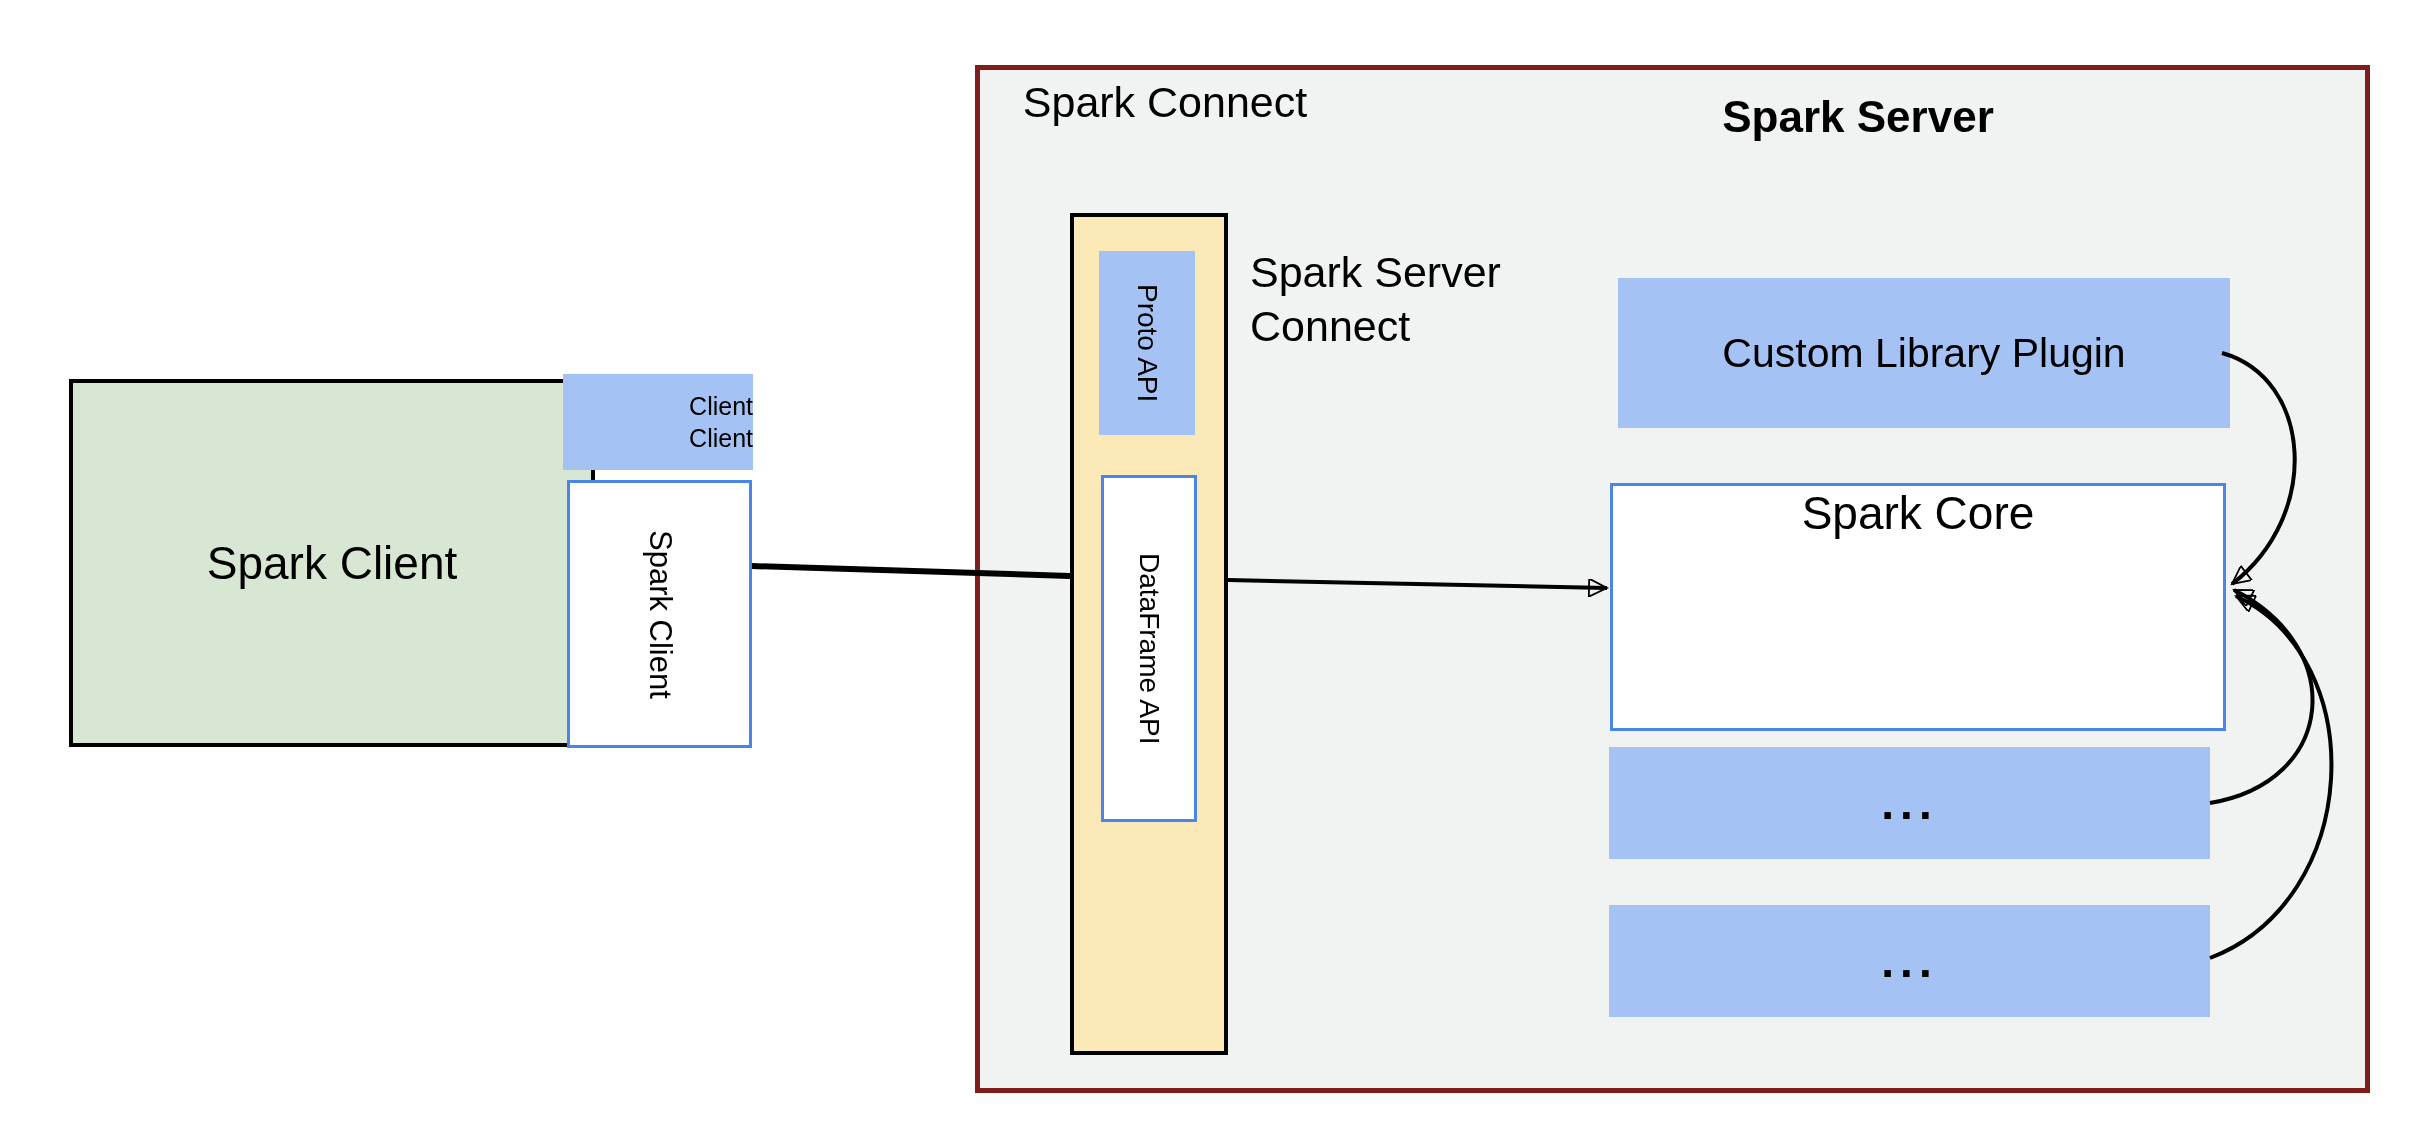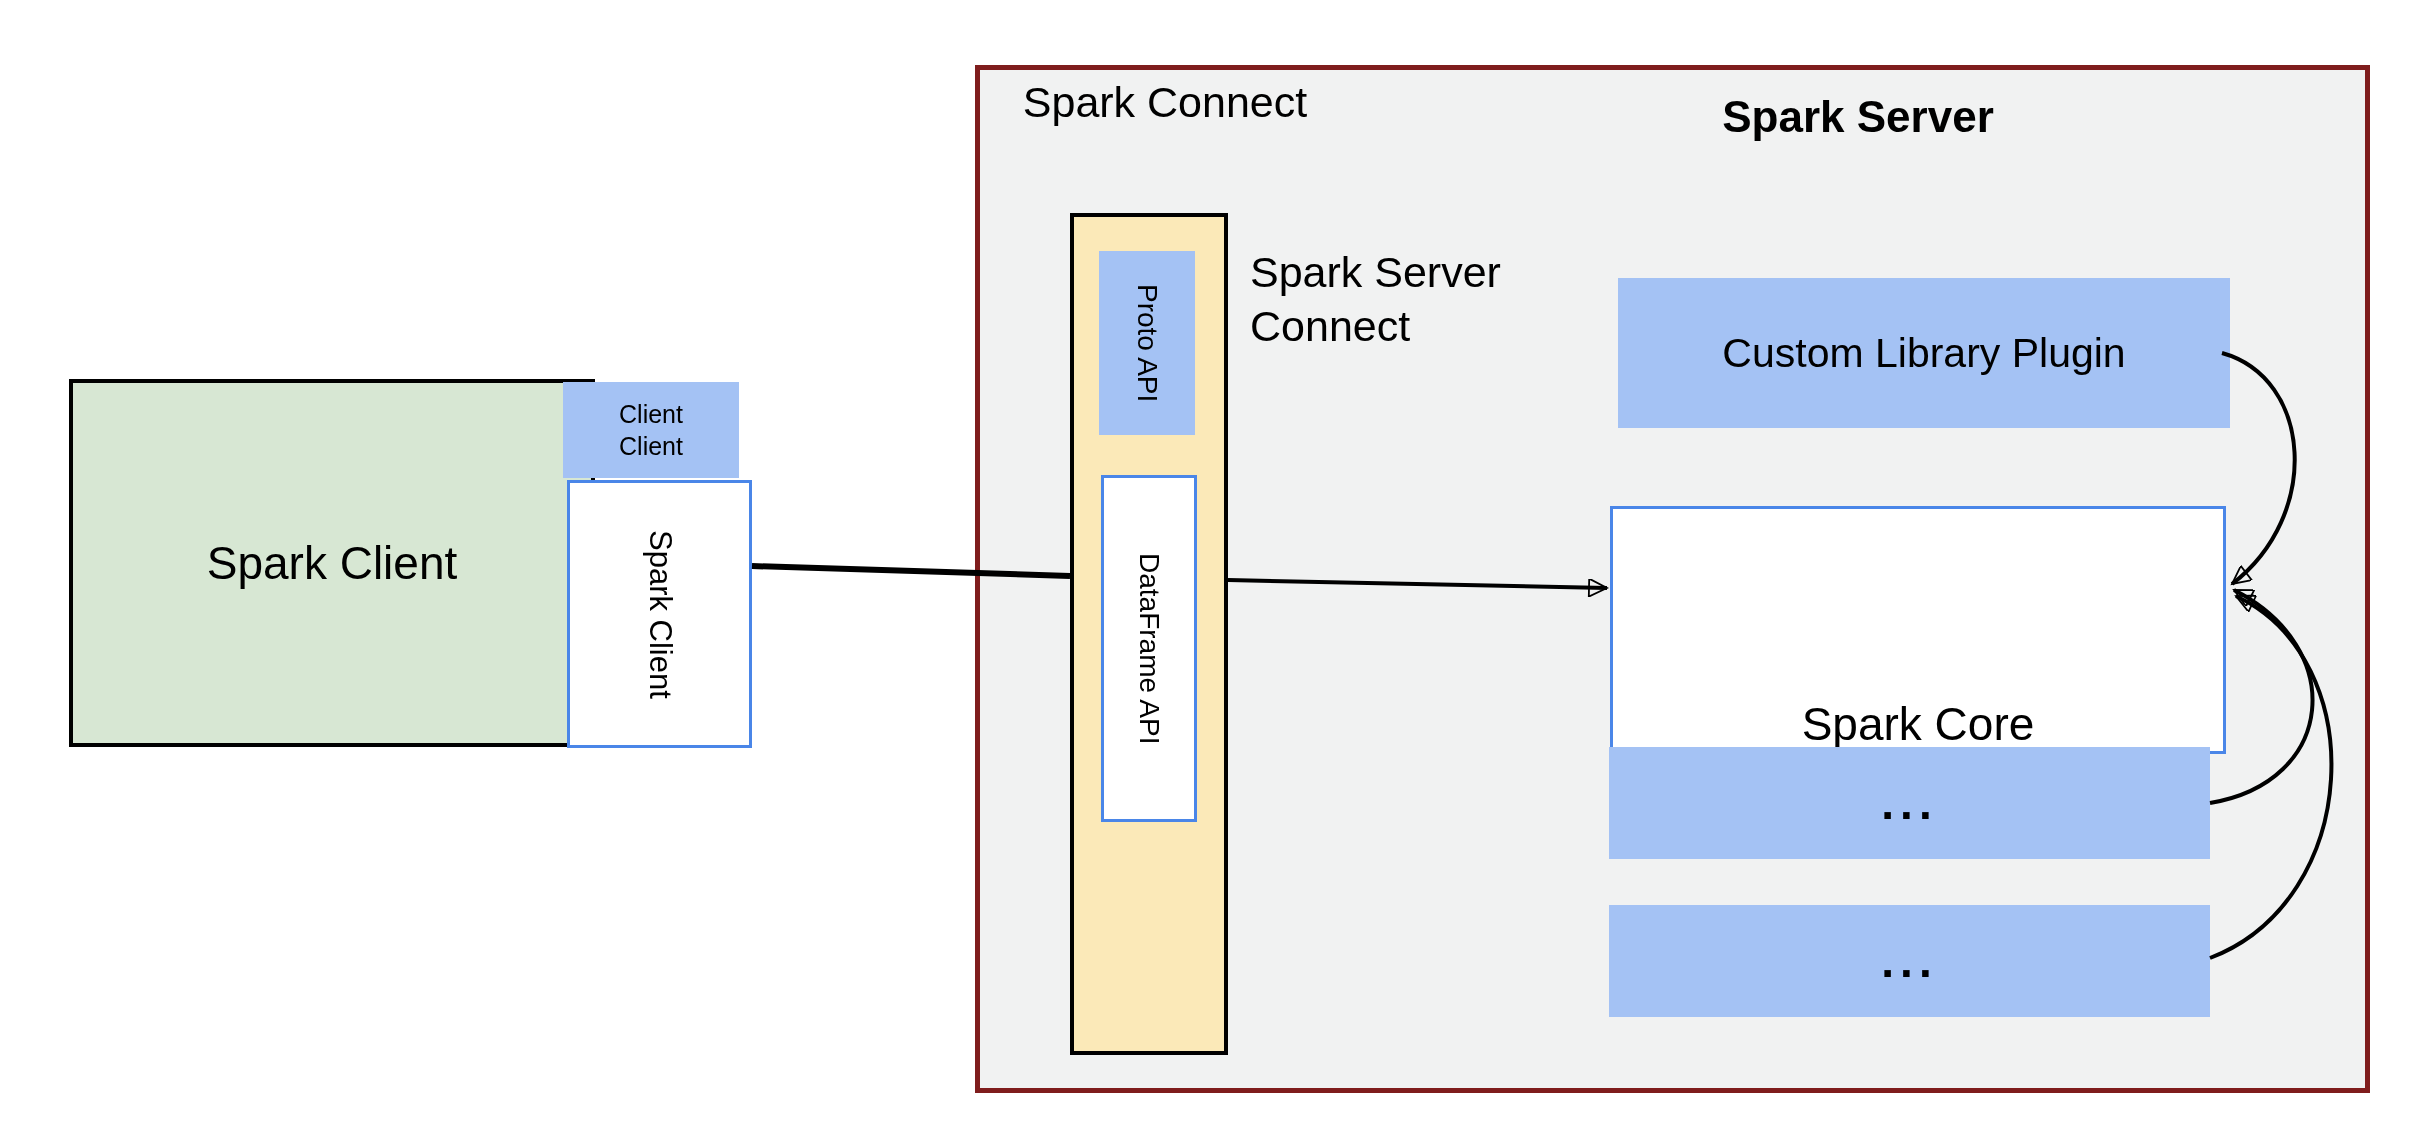--- a/index.html
+++ b/index.html
@@ -10,22 +10,22 @@
   html,body{background:var(--bg);}
   body{font-family:"Liberation Sans","DejaVu Sans",sans-serif;color:var(--text_color);}
   .canvas{position:relative;width:2435px;height:1135px;background:var(--bg);overflow:hidden;}
 
   .abs{position:absolute;}
 
   
   .green-box{left:69px;top:379px;width:526px;height:368px;background:var(--green_fill);
     border:4px solid #000;display:flex;align-items:center;justify-content:center;z-index:1;}
   .green-box .lbl{font-size:46px;line-height:62px;text-align:center;}
-  .pkg-box{left:563px;top:382px;width:176px;height:96px;background:var(--blue_fill);
-    display:flex;align-items:center;justify-content:center;z-index:2;}
+  .pkg-box{left:563px;top:374px;width:190px;height:96px;background:var(--blue_fill);
+    display:flex;align-items:center;justify-content:flex-end;z-index:2;}
   .pkg-box .lbl{font-size:25px;line-height:32px;text-align:center;}
   .sclient-box{left:567px;top:480px;width:185px;height:268px;background:#fff;
     border:3px solid var(--blue_border);display:flex;align-items:center;justify-content:center;z-index:2;}
   .vtext{writing-mode:vertical-rl;text-orientation:mixed;white-space:nowrap;}
   .sclient-box .lbl{font-size:31px;}
 
   
   .server-container{left:975px;top:65px;width:1395px;height:1028px;background:var(--container_fill);
     border:5px solid #7f1d1d;}
   .connect-label{left:25px;top:5px;width:320px;text-align:center;font-size:43px;line-height:54px;}
@@ -37,21 +37,21 @@
   .proto-box .lbl{font-size:28px;}
   .df-box{left:27px;top:258px;width:96px;height:347px;background:#fff;border:3px solid var(--blue_border);
     display:flex;align-items:center;justify-content:center;}
   .df-box .lbl{font-size:28px;}
   .library-label{left:270px;top:175px;width:340px;text-align:left;font-size:43px;line-height:54px;}
 
   .plugin-box{left:630px;top:208px;width:612px;height:150px;background:var(--blue_fill);
     display:flex;align-items:center;justify-content:center;margin-left:8px;}
   .plugin-box .lbl{font-size:41px;}
   .core-box{left:630px;top:413px;width:616px;height:248px;background:#fff;border:3px solid var(--blue_border);
-    display:flex;align-items:flex-end;justify-content:center;margin-top:23px;}
+    display:flex;align-items:flex-start;justify-content:center;}
   .core-box .lbl{font-size:46px;}
   .dots-box{left:629px;width:601px;height:112px;background:var(--blue_fill);
     display:flex;align-items:center;justify-content:center;}
   .dots-box.first{top:677px;}
   .dots-box.second{top:835px;}
   .dots-box .lbl{font-size:46px;font-weight:bold;letter-spacing:6px;}
 
   .arrow-layer{position:absolute;left:0;top:0;width:2435px;height:1135px;z-index:5;pointer-events:none;}
   .arrow-layer path, .arrow-layer line{stroke:var(--line_color);fill:none;}
 </style>

